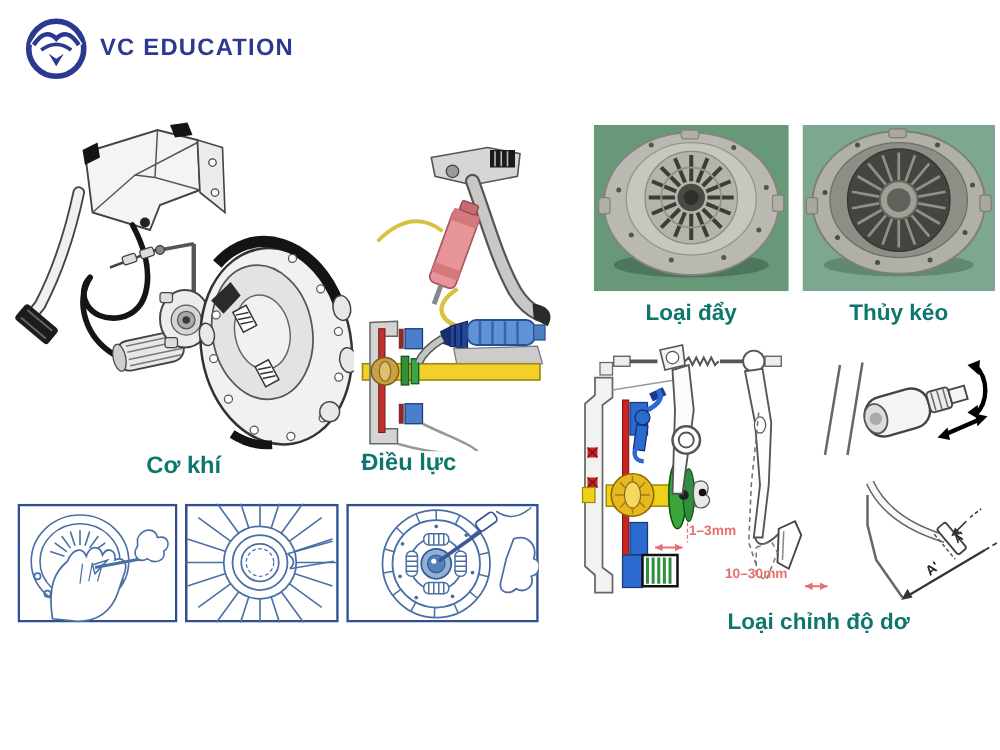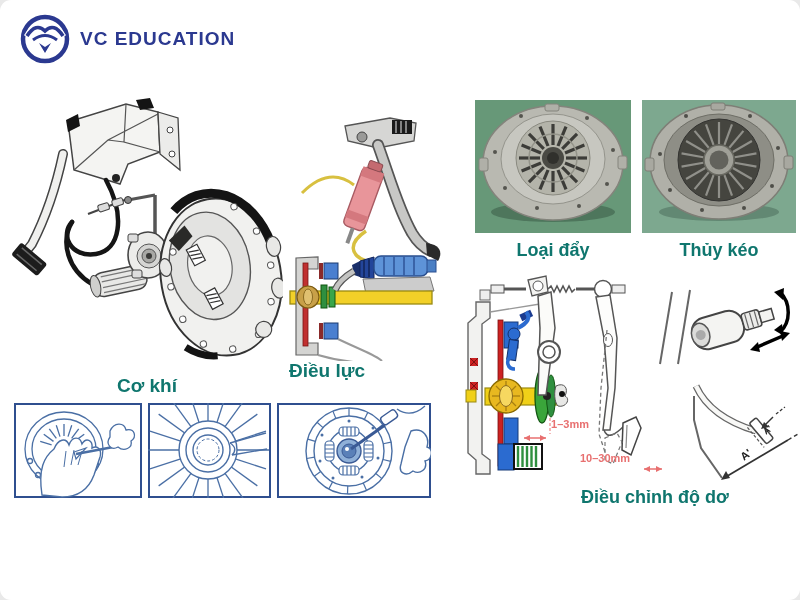--- a/index.html
+++ b/index.html
@@ -1,16 +1,16 @@
 <!DOCTYPE html>
 <html><head>
 <meta charset="utf-8">
 <style>
   html,body{margin:0;padding:0;background:#e9e9e9;font-family:"Liberation Sans",sans-serif;}
-  #stage{position:relative;width:800px;height:600px;background:#ffffff;overflow:hidden;margin:0 auto;border-radius:11px;}
+  #stage{position:relative;width:800px;height:600px;background:#ffffff;overflow:hidden;margin:0 auto;}
   .abs{position:absolute;}
   .logo{left:18px;top:12px;display:flex;align-items:center;gap:8px;}
   .logo-text{font-size:19px;font-weight:bold;color:#2b3990;letter-spacing:1px;}
   .caption{position:absolute;font-weight:bold;color:#0f766e;text-align:center;}
   .cap-19{font-size:19px;}
   .cap-18{font-size:18px;}
   svg{display:block;}
   text{font-family:"Liberation Sans",sans-serif;}
 </style>
 </head>
@@ -113,21 +113,21 @@
       </g>
 
       <g fill="#e8e8e6" stroke="#444" stroke-width="1.2">
         <ellipse cx="270" cy="164" rx="7" ry="10"></ellipse>
         <ellipse cx="268" cy="206" rx="7" ry="10"></ellipse>
         <ellipse cx="246" cy="244" rx="8" ry="8"></ellipse>
         <ellipse cx="160" cy="166" rx="6" ry="9"></ellipse>
       </g>
     </g>
   </svg>
-  <div class="caption cap-19" style="left:92px;top:362px;width:110px;margin-top:13px;">Cơ khí</div>
+  <div class="caption cap-19" style="left:92px;top:362px;width:110px;">Cơ khí</div>
 
   <svg class="abs" style="left:278px;top:93px;" width="190" height="268" viewBox="0 0 190 268">
 
     <g>
       <polygon points="67,33 112,25 138,30 136,48 100,55 70,48" fill="#d6d6d4" stroke="#555" stroke-width="1.3"></polygon>
       <rect x="114" y="27" width="20" height="14" fill="#1a1a1a"></rect>
       <path d="M118,28 v12 M123,28 v12 M128,28 v12" stroke="#bbb" stroke-width="1.3"></path>
       <circle cx="84" cy="44" r="5" fill="#9a9a98" stroke="#444"></circle>
     </g>
 
@@ -389,21 +389,21 @@
       <line x1="330" y1="172" x2="266" y2="210" stroke="#333" stroke-width="1.8"></line>
       <polygon points="263,212 272,210 268,203" fill="#333"></polygon>
       <line x1="330" y1="172" x2="340" y2="166" stroke="#333" stroke-width="1.4" stroke-dasharray="4 3"></line>
       <line x1="315" y1="149" x2="305" y2="159" stroke="#333" stroke-width="1.4"></line>
       <polygon points="303,161 311,159 306,154" fill="#333"></polygon>
       <line x1="318" y1="146" x2="327" y2="139" stroke="#333" stroke-width="1.2" stroke-dasharray="3 2"></line>
       <text x="308" y="167" font-size="9" font-weight="bold" fill="#222" transform="rotate(-38 308 167)">A'</text>
       <text x="286" y="193" font-size="11" font-weight="bold" fill="#222" transform="rotate(-38 286 193)">A'</text>
     </g>
   </svg>
-  <div class="caption cap-18" style="left:540px;top:487px;width:230px;">Điều chỉnh độ dơ</div>
+  <div class="caption cap-18" style="left:540px;top:487px;width:230px;">Loại chỉnh độ dơ</div>
 
   <svg class="abs" style="left:14px;top:403px;" width="128" height="95" viewBox="0 0 128 95">
     <defs>
         <line id="b1s" x1="50" y1="21" x2="50" y2="33" stroke="#4a6fa5" stroke-width="1.3"></line>
       </defs>
     <rect x="1" y="1" width="126" height="93" fill="#ffffff" stroke="#2f4f8f" stroke-width="2"></rect>
     <g fill="none" stroke="#4a6fa5" stroke-width="1.3">
       <ellipse cx="50" cy="46" rx="39" ry="37"></ellipse>
       <ellipse cx="50" cy="46" rx="32" ry="30"></ellipse>
       <circle cx="16" cy="58" r="2.5"></circle>

